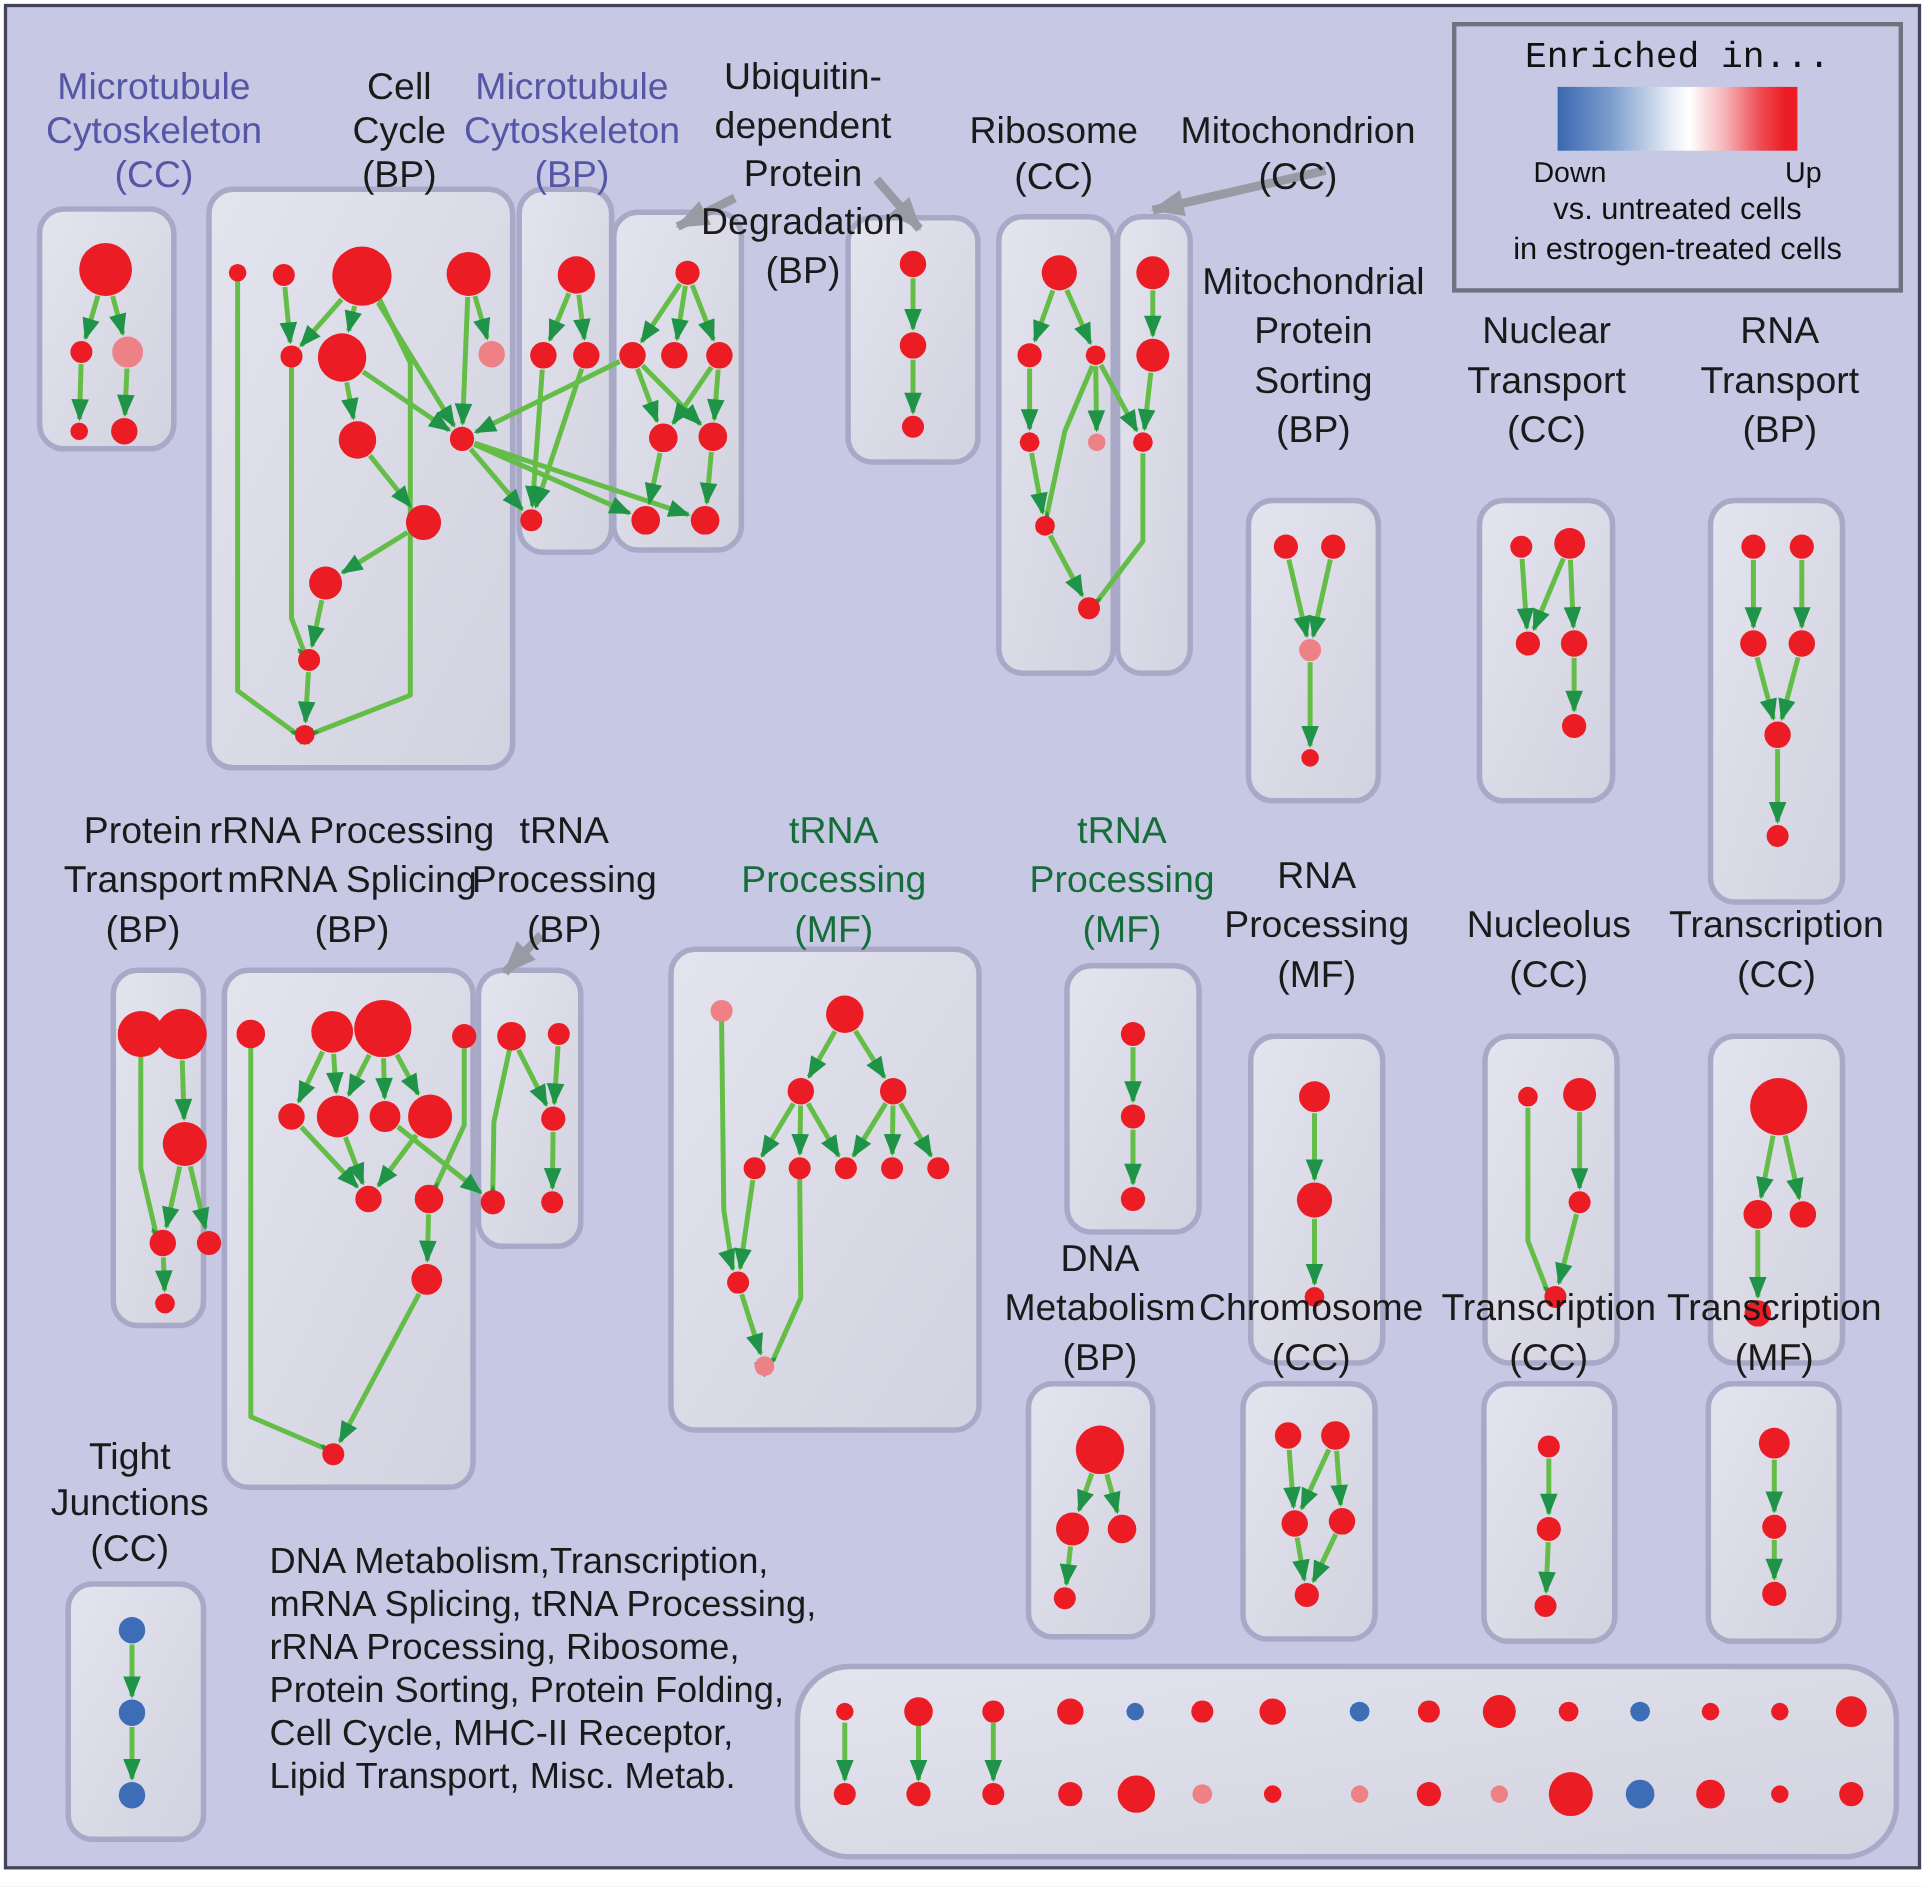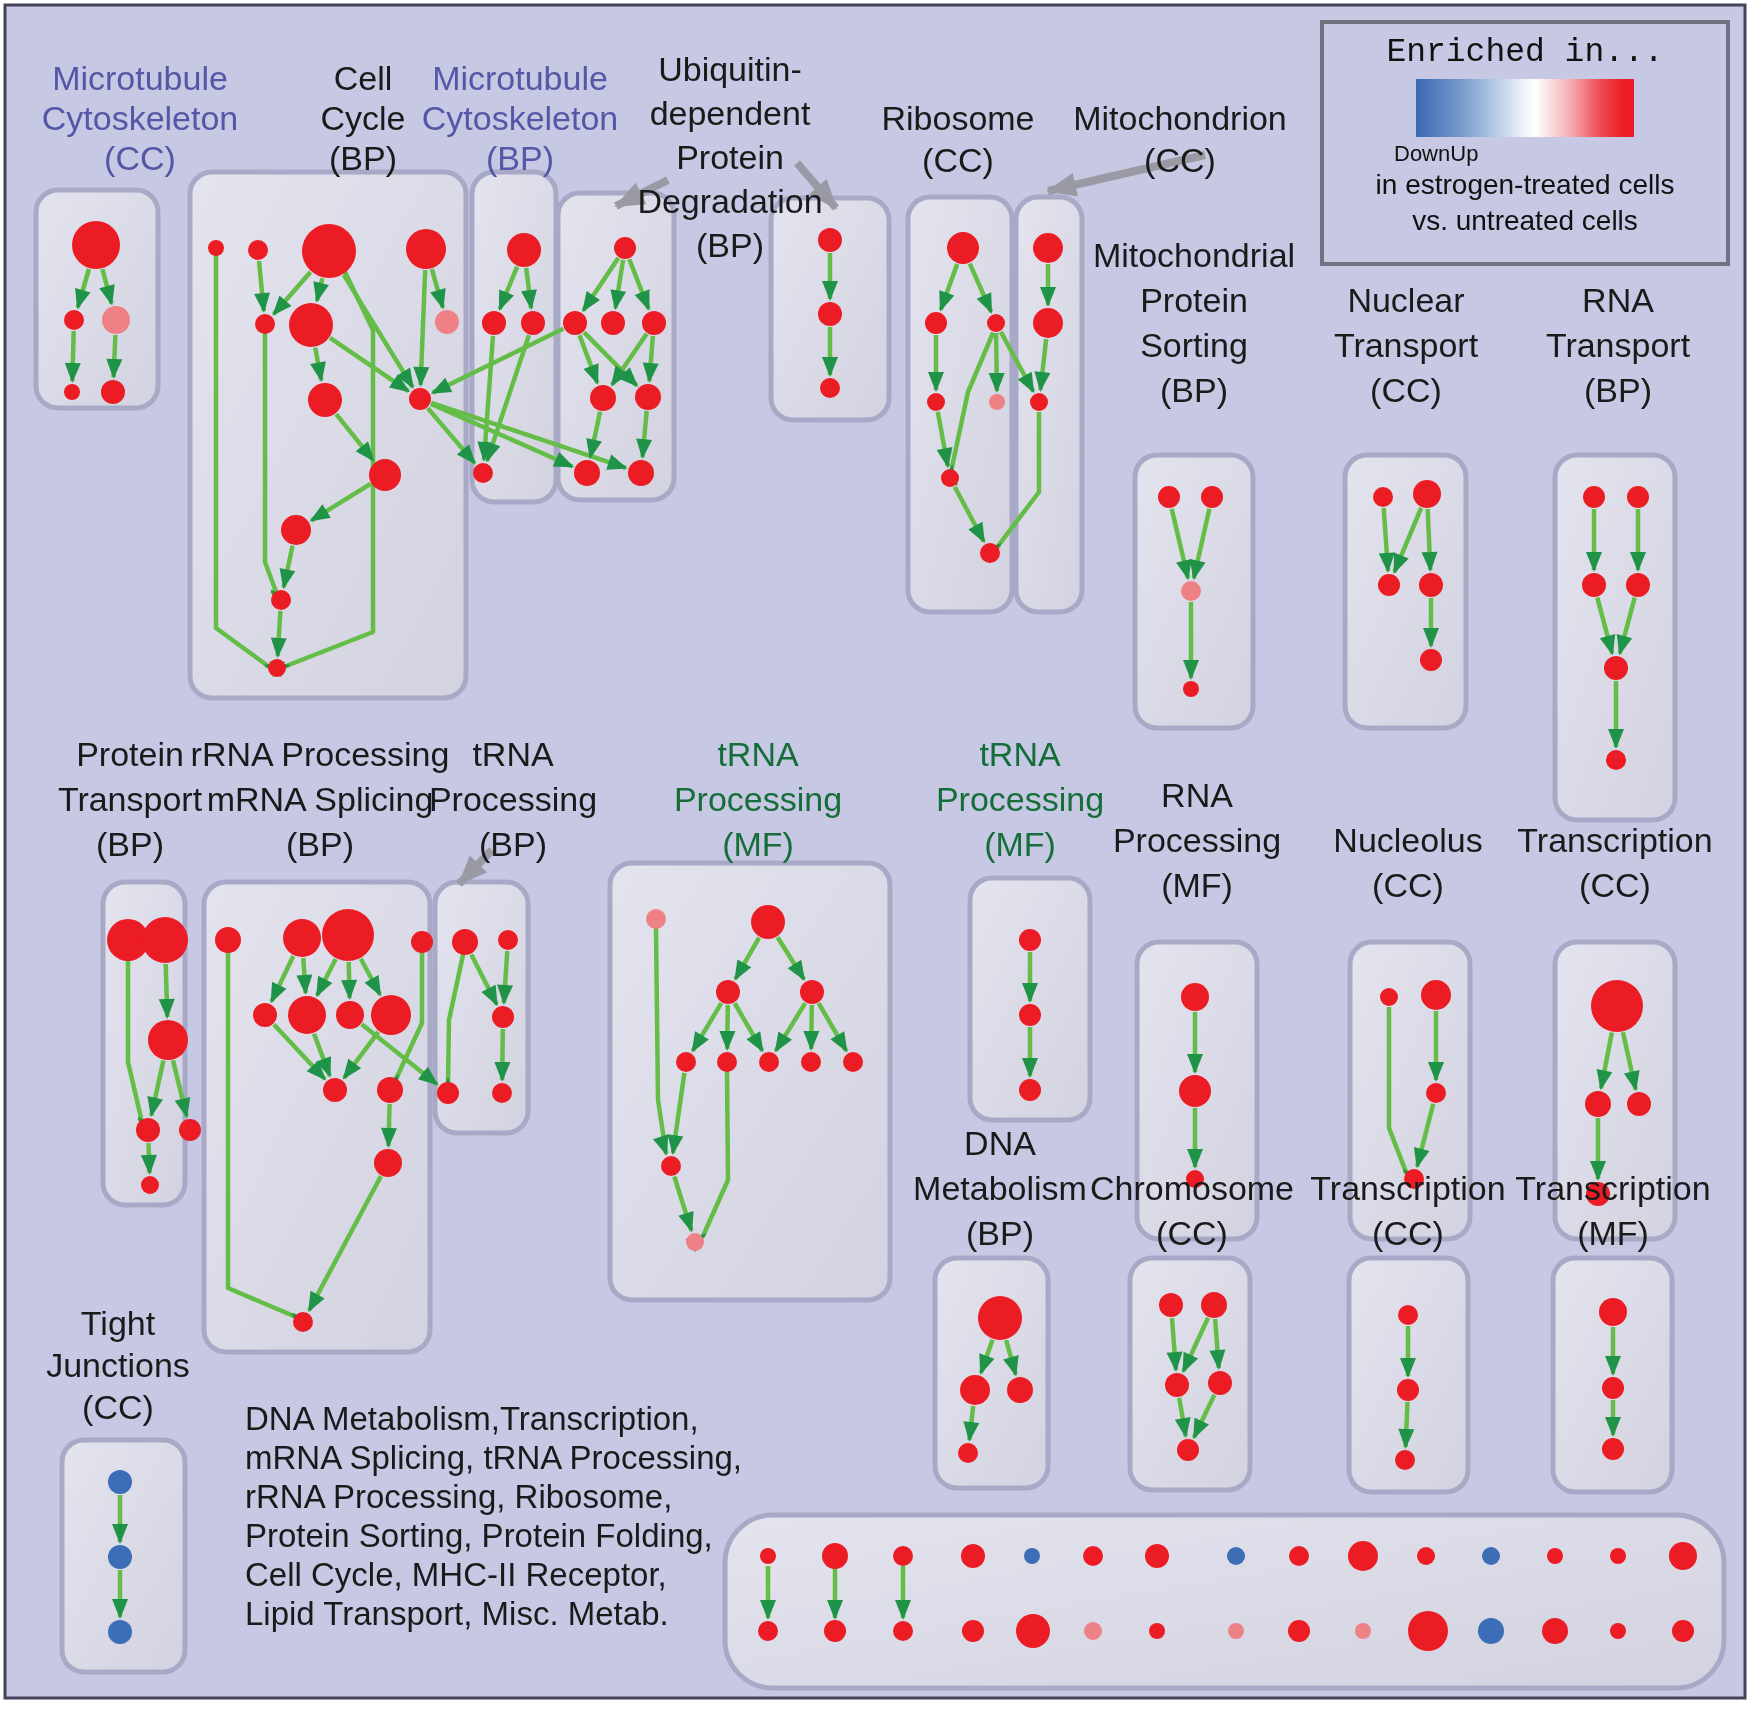--- a/index.html
+++ b/index.html
@@ -7,21 +7,21 @@
   #fig{position:absolute;left:0;top:0;}
   #legend-box{
     position:absolute;left:1320px;top:20px;width:402px;height:238px;
     border:4px solid #70737f;background:transparent;text-align:center;color:#111;
   }
   #legend-box .ttl{font-size:33px;margin-top:10px;font-family:Liberation Mono, monospace;}
   #legend-box .grad{
     width:218px;height:58px;margin:8px auto 4px auto;
     background:linear-gradient(90deg,#3a67b1 0%,#7b9dcd 22%,#e9eff7 48%,#ffffff 55%,#f5b3b7 70%,#ee4f56 84%,#ec1c24 95%);
   }
-  #legend-box .du{display:flex;justify-content:flex-start;width:262px;margin:0 auto;font-size:22px;}
+  #legend-box .du{display:flex;justify-content:space-between;width:262px;margin:0 auto;font-size:26px;}
   #legend-box .sub{font-size:28px;line-height:36px;}
 </style>
 </head>
 <body>
 
 <div id="stage">
   <svg id="fig" width="1750" height="1715" viewBox="0 0 1750 1715">
       <defs>
         <linearGradient id="boxg" x1="0" y1="0" x2="1" y2="1">
           <stop offset="0%" stop-color="#e4e4ef"></stop>
@@ -365,16 +365,16 @@
       <text x="245" y="1430" font-size="33" fill="#1a1a1a" font-family="&quot;Liberation Sans&quot;,sans-serif"><tspan x="245" dy="0">DNA Metabolism,Transcription,</tspan><tspan x="245" dy="39">mRNA Splicing, tRNA Processing,</tspan><tspan x="245" dy="39">rRNA Processing, Ribosome,</tspan><tspan x="245" dy="39">Protein Sorting, Protein Folding,</tspan><tspan x="245" dy="39">Cell Cycle, MHC-II Receptor,</tspan><tspan x="245" dy="39">Lipid Transport, Misc. Metab.</tspan></text>
     </svg>
 
   <div id="legend-box">
     <div class="ttl">Enriched in...</div>
     <div class="grad"></div>
     <div class="du">
       <span>Down</span>
       <span>Up</span>
     </div>
+    <div class="sub">vs. untreated cells</div>
     <div class="sub">in estrogen-treated cells</div>
-    <div class="sub">vs. untreated cells</div>
   </div>
 </div>
 
 </body></html>

